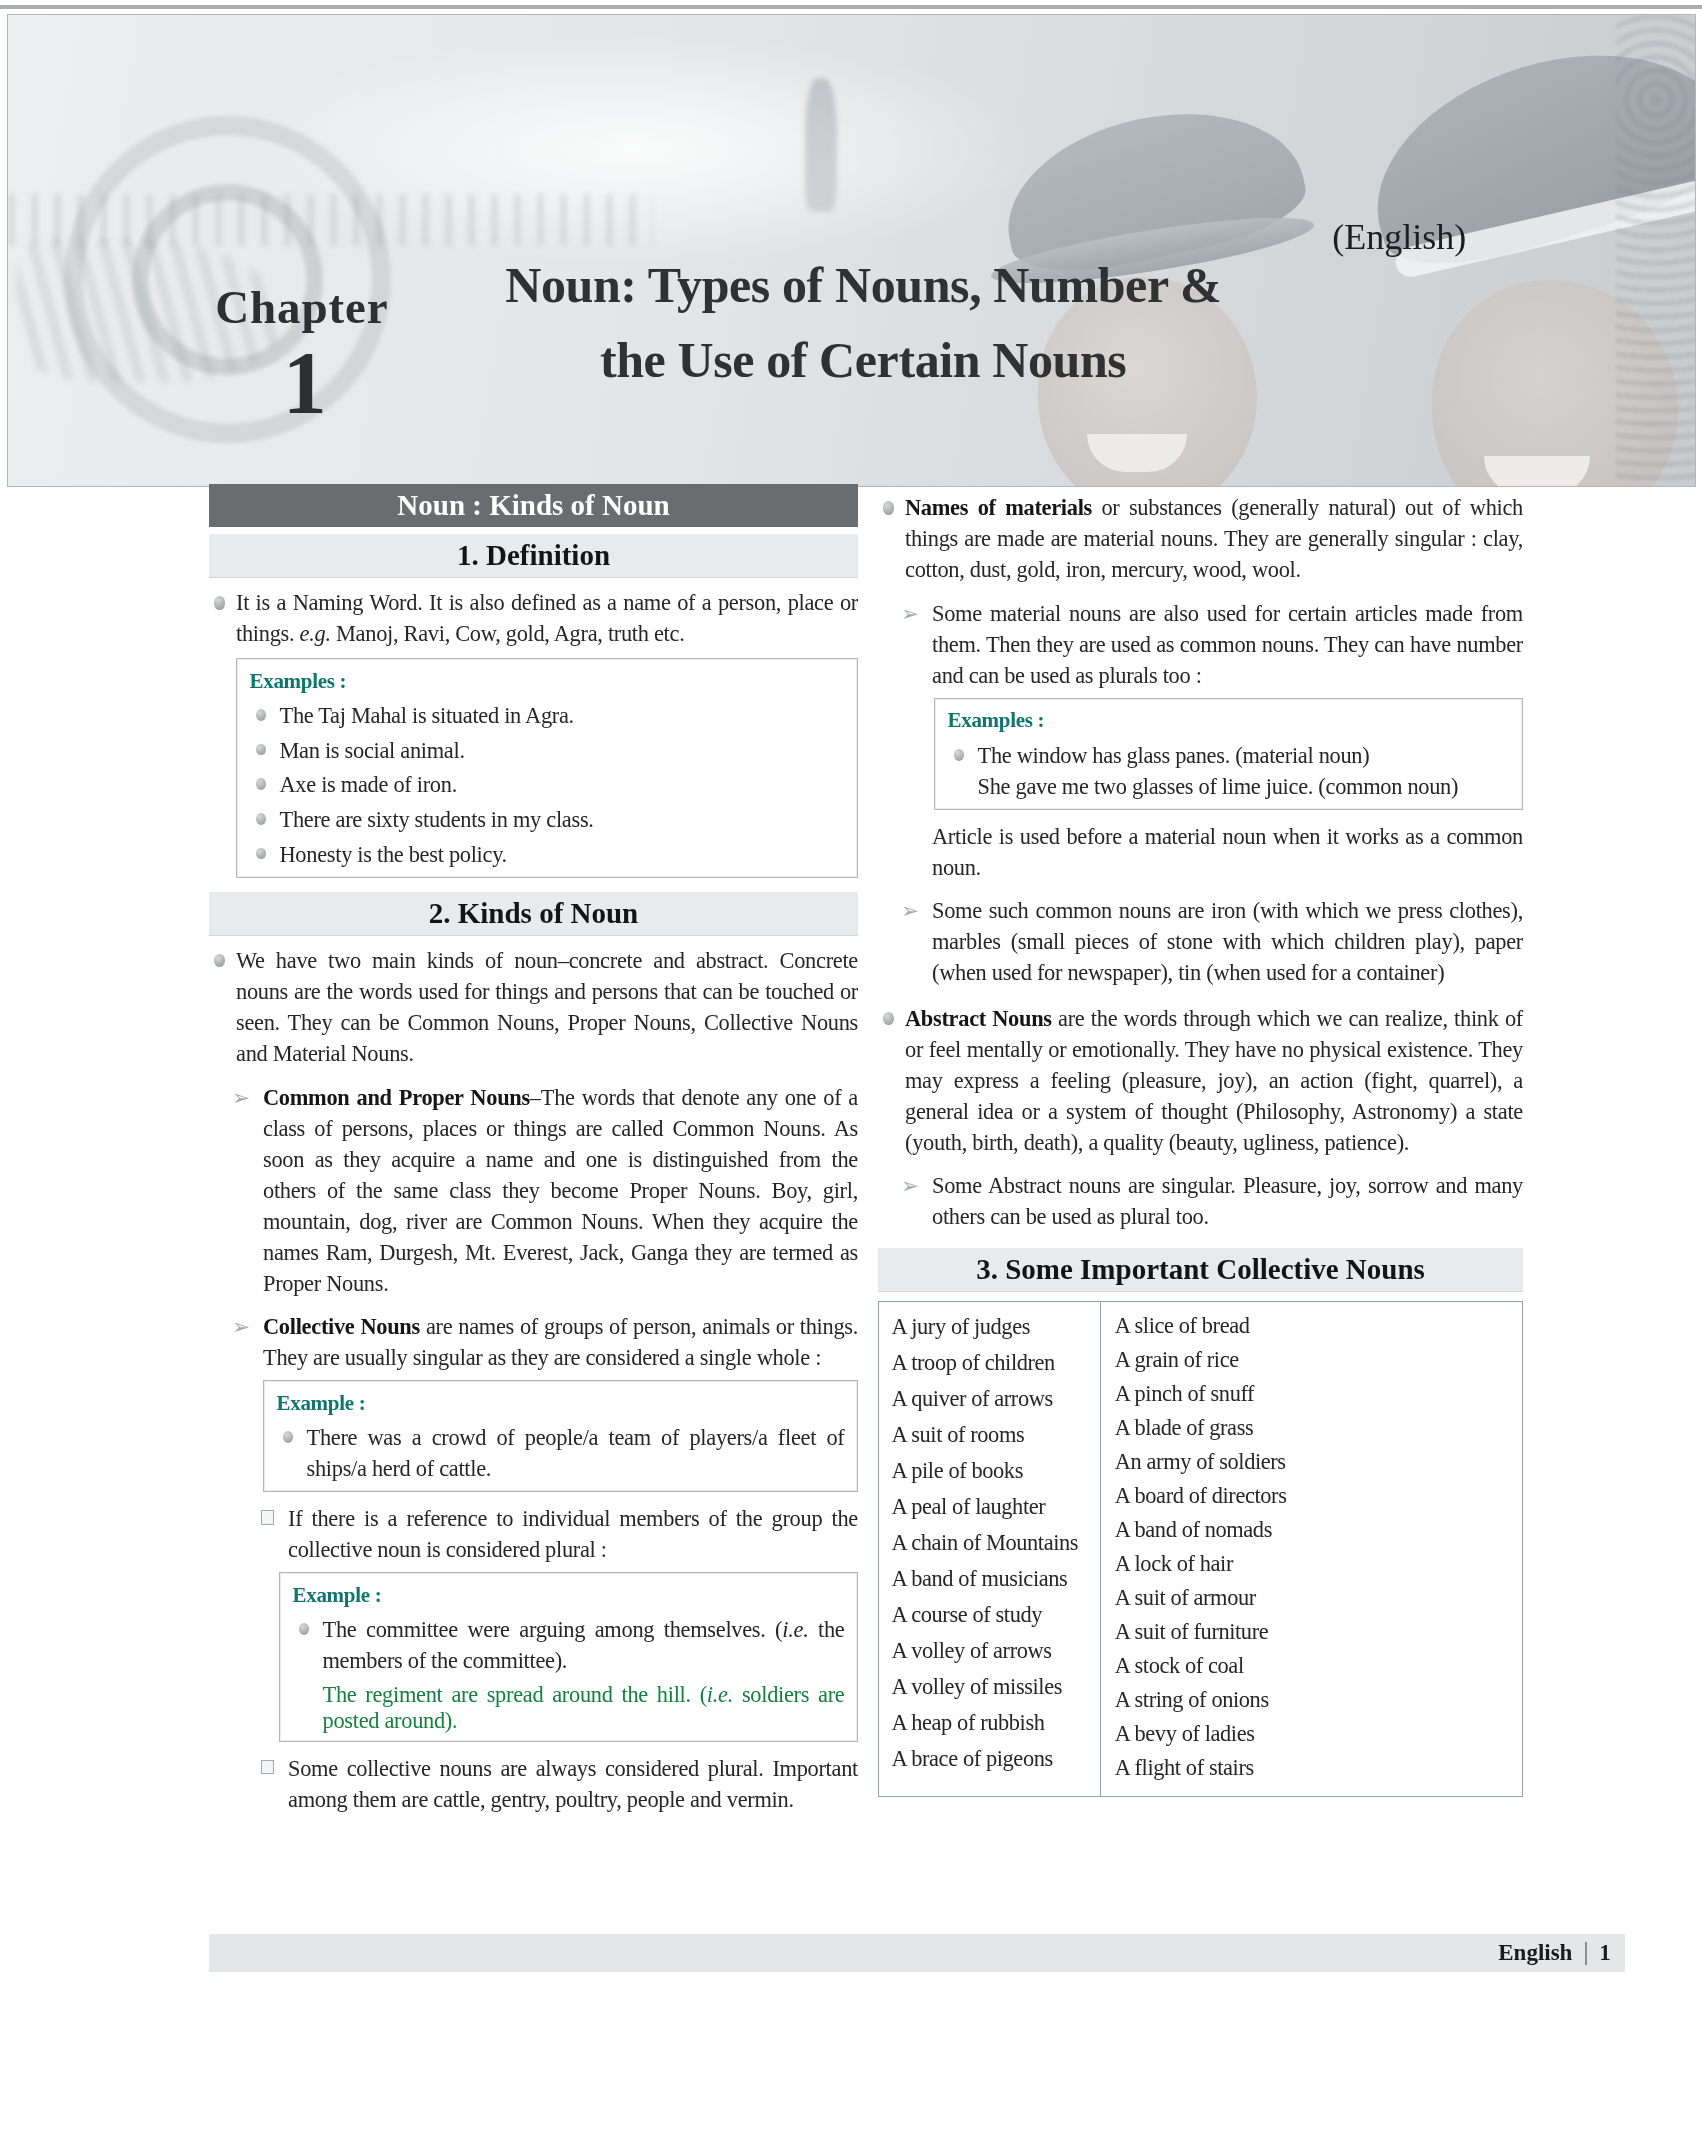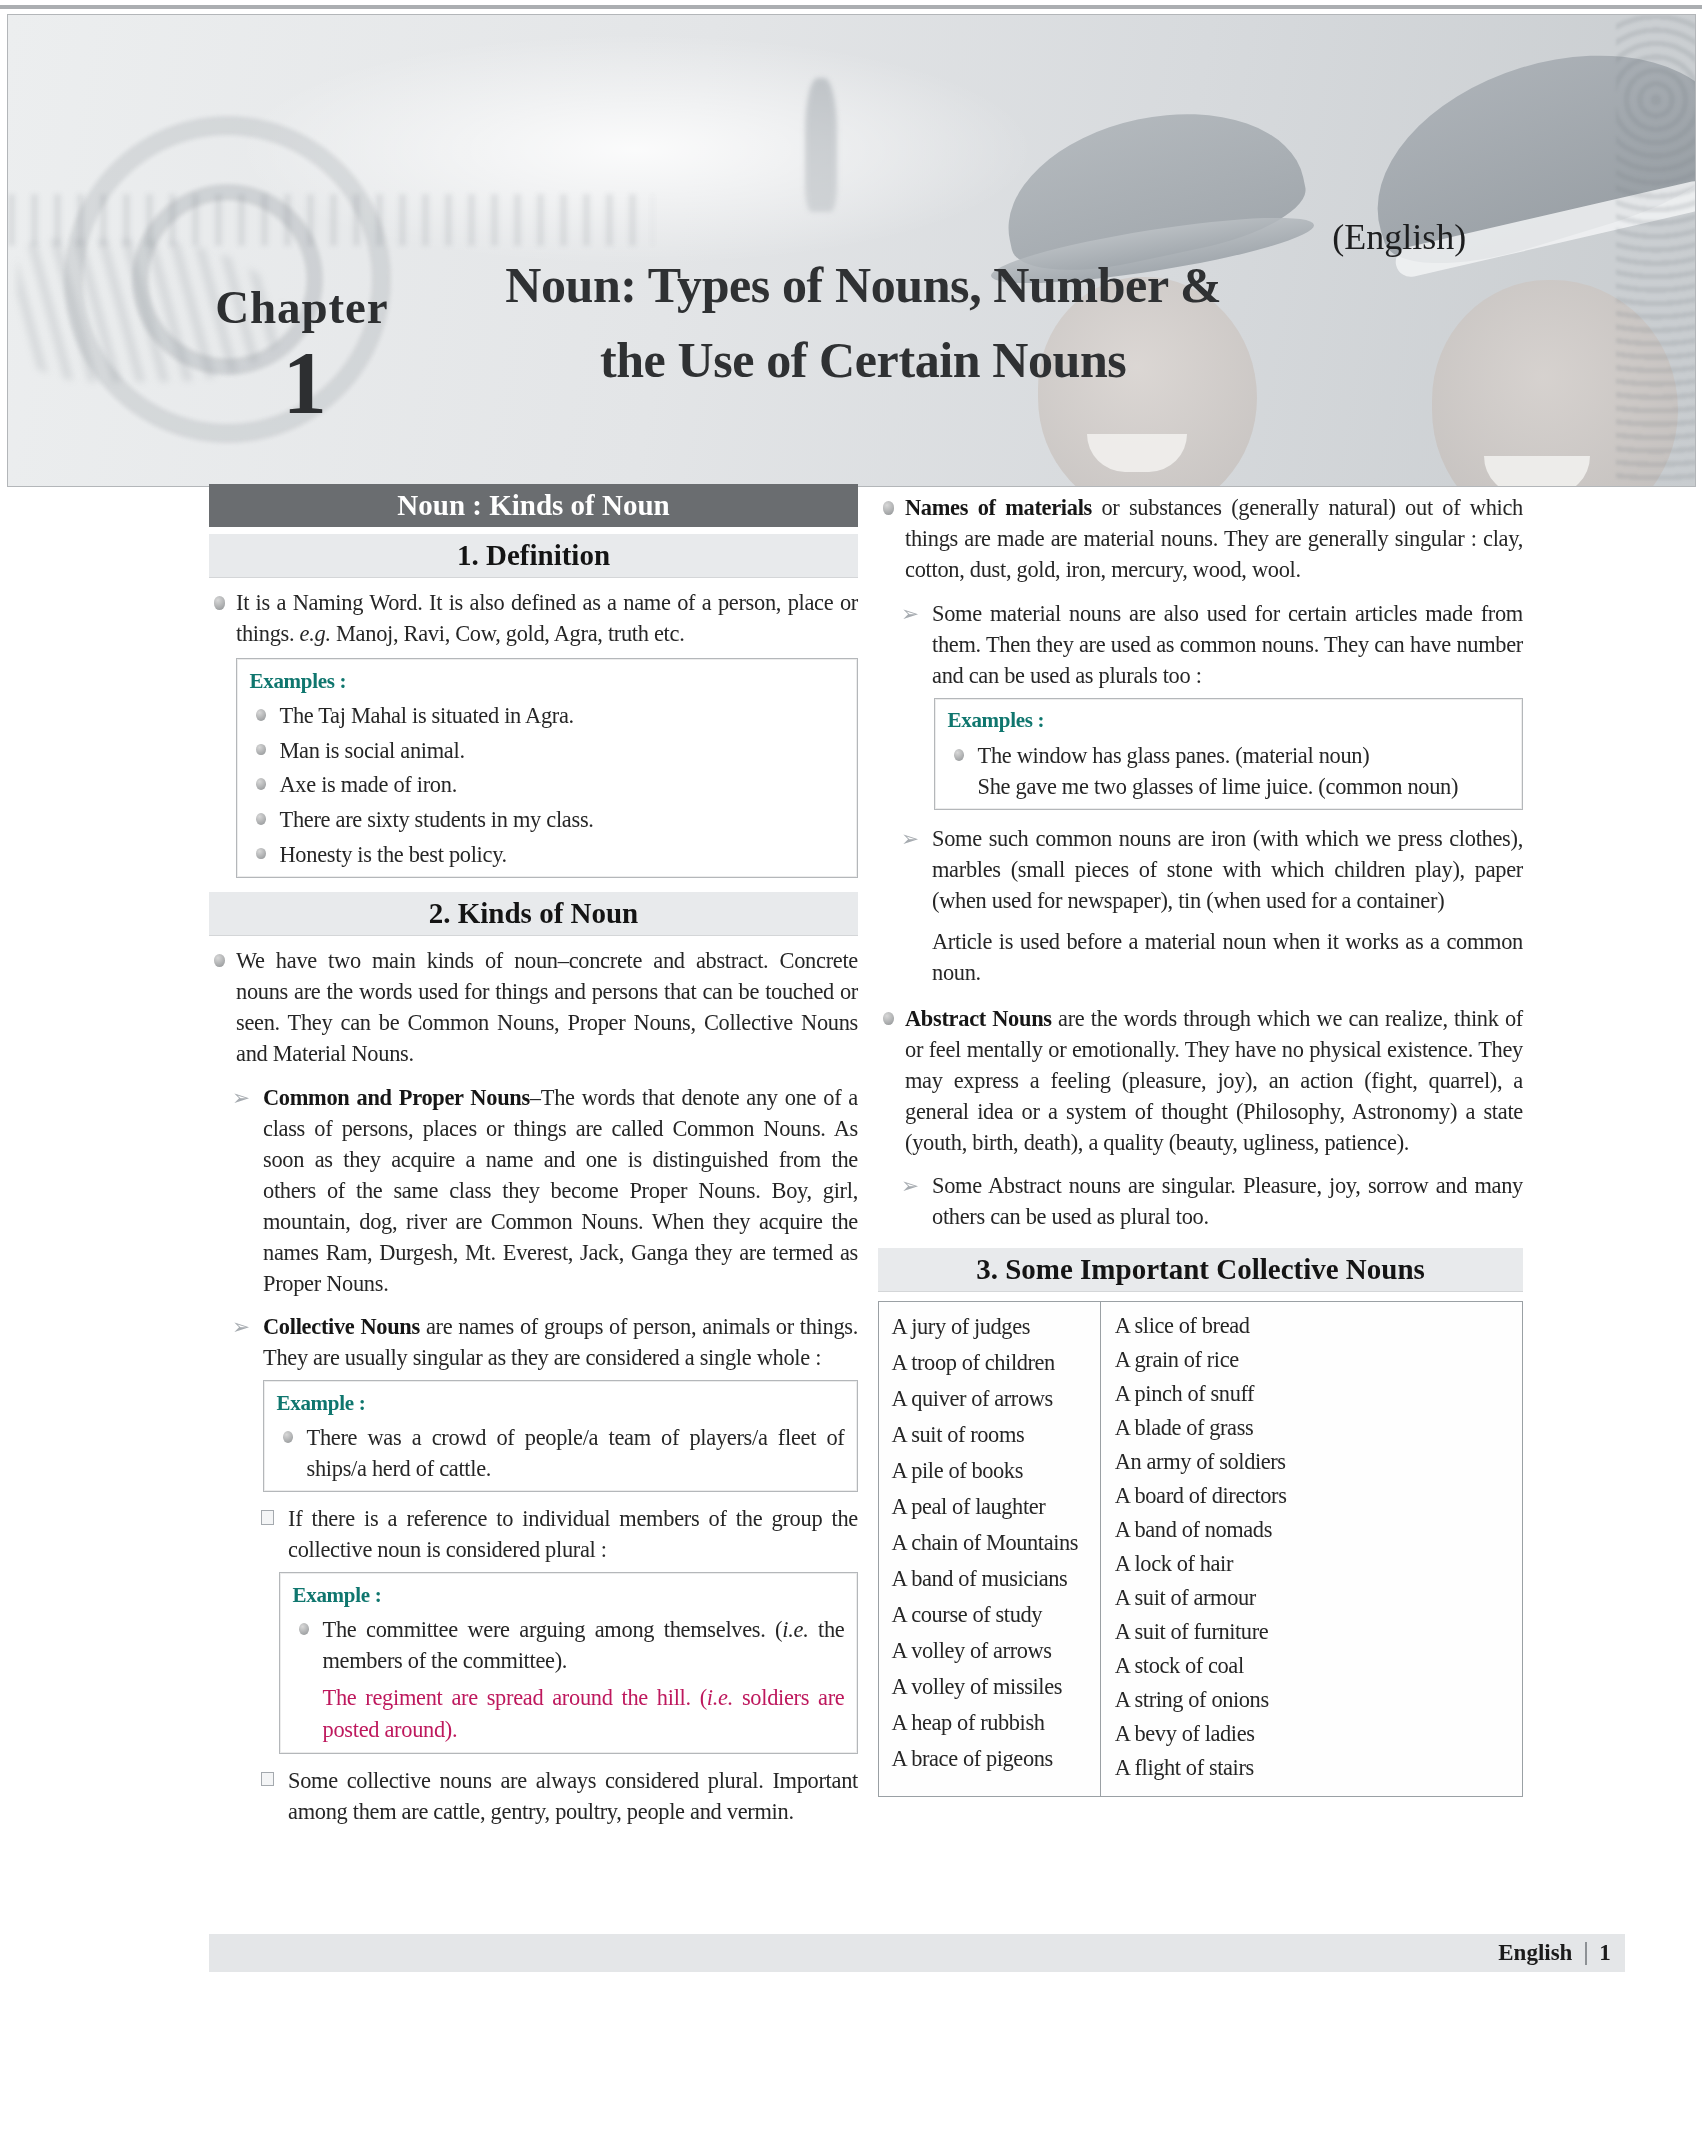--- a/index.html
+++ b/index.html
@@ -71,22 +71,22 @@
   .mk-arrow::before{content:"\27A2";}
   .mk-square{left:52px;top:7.2px;width:10.7px;height:12.5px;border:1.8px solid #a4a9ae;background:#f4f5f6;}
   .cont{padding-left:54px;margin-top:10.7px;}
 
   .xbox{border:1.8px solid #b4b7ba;box-shadow:inset 0 0 0 0.9px #ececec;background:#fff;
         margin-top:9px;padding:5.4px 12.5px 7.2px;}
   .xtitle{font-weight:bold;font-size:21px;line-height:32px;color:#0f766e;letter-spacing:-0.3px;}
   .xli{position:relative;padding-left:30px;margin-top:3.6px;font-size:22.4px;line-height:31px;
         letter-spacing:-0.3px;text-align:justify;color:#262626;}
   .xli .mk-dot{left:6.3px;top:9px;width:9.9px;height:11.6px;}
-  .xcont{padding-left:30px;margin-top:5.4px;font-size:22.4px;line-height:32px;
-        letter-spacing:-0.3px;text-align:justify;color:#be185d;}
+  .xcont{padding-left:30px;margin-top:5.4px;font-size:22.4px;line-height:26px;
+        letter-spacing:-0.3px;text-align:justify;color:#15803d;}
   .ml30{margin-left:27px;} .ml60{margin-left:54px;} .ml62{margin-left:56px;} .ml78{margin-left:70px;}
   .mt16{margin-top:14.3px;} .mt8{margin-top:7.2px;}
 
   
   .s3bar{margin-top:16px;}
   .cn-table{margin-top:9px;display:flex;border:1.8px solid #9aa0a4;background:#fefefe;}
   .cn-col{padding:7.2px 0 10.7px;}
   .cn-col-left{width:208px;border-right:1.8px solid #9aa0a4;padding-left:12.5px;}
   .cn-col-right{flex:1;padding-left:14.3px;}
   .cn-item{font-size:22.4px;letter-spacing:-0.4px;color:#262626;}
@@ -205,27 +205,27 @@
 
     <div class="xbox ml62 mt8">
       <div class="xtitle">Examples :</div>
       <div class="xli">
         <span class="mk mk-dot"></span>
         <span>The window has glass panes. (material noun)</span><br>
         <span>She gave me two glasses of lime juice. (common noun)</span>
       </div>
     </div>
 
-    <div class="li l2">
-      <span class="mk mk-arrow"></span>
-      <span>Some such common nouns are iron (with which we press clothes), marbles (small pieces of stone with which children play), paper (when used for newspaper), tin (when used for a container)</span>
-    </div>
-
     <div class="li cont">
       <span>Article is used before a material noun when it works as a common noun.</span>
+    </div>
+
+    <div class="li l2">
+      <span class="mk mk-arrow"></span>
+      <span>Some such common nouns are iron (with which we press clothes), marbles (small pieces of stone with which children play), paper (when used for newspaper), tin (when used for a container)</span>
     </div>
 
     <div class="li l1 mt16">
       <span class="mk mk-dot"></span>
       <b>Abstract Nouns</b><span> are the words through which we can realize, think of or feel mentally or emotionally. They have no physical existence. They may express a feeling (pleasure, joy), an action (fight, quarrel), a general idea or a system of thought (Philosophy, Astronomy) a state (youth, birth, death), a quality (beauty, ugliness, patience).</span>
     </div>
 
     <div class="li l2">
       <span class="mk mk-arrow"></span>
       <span>Some Abstract nouns are singular. Pleasure, joy, sorrow and many others can be used as plural too.</span>

